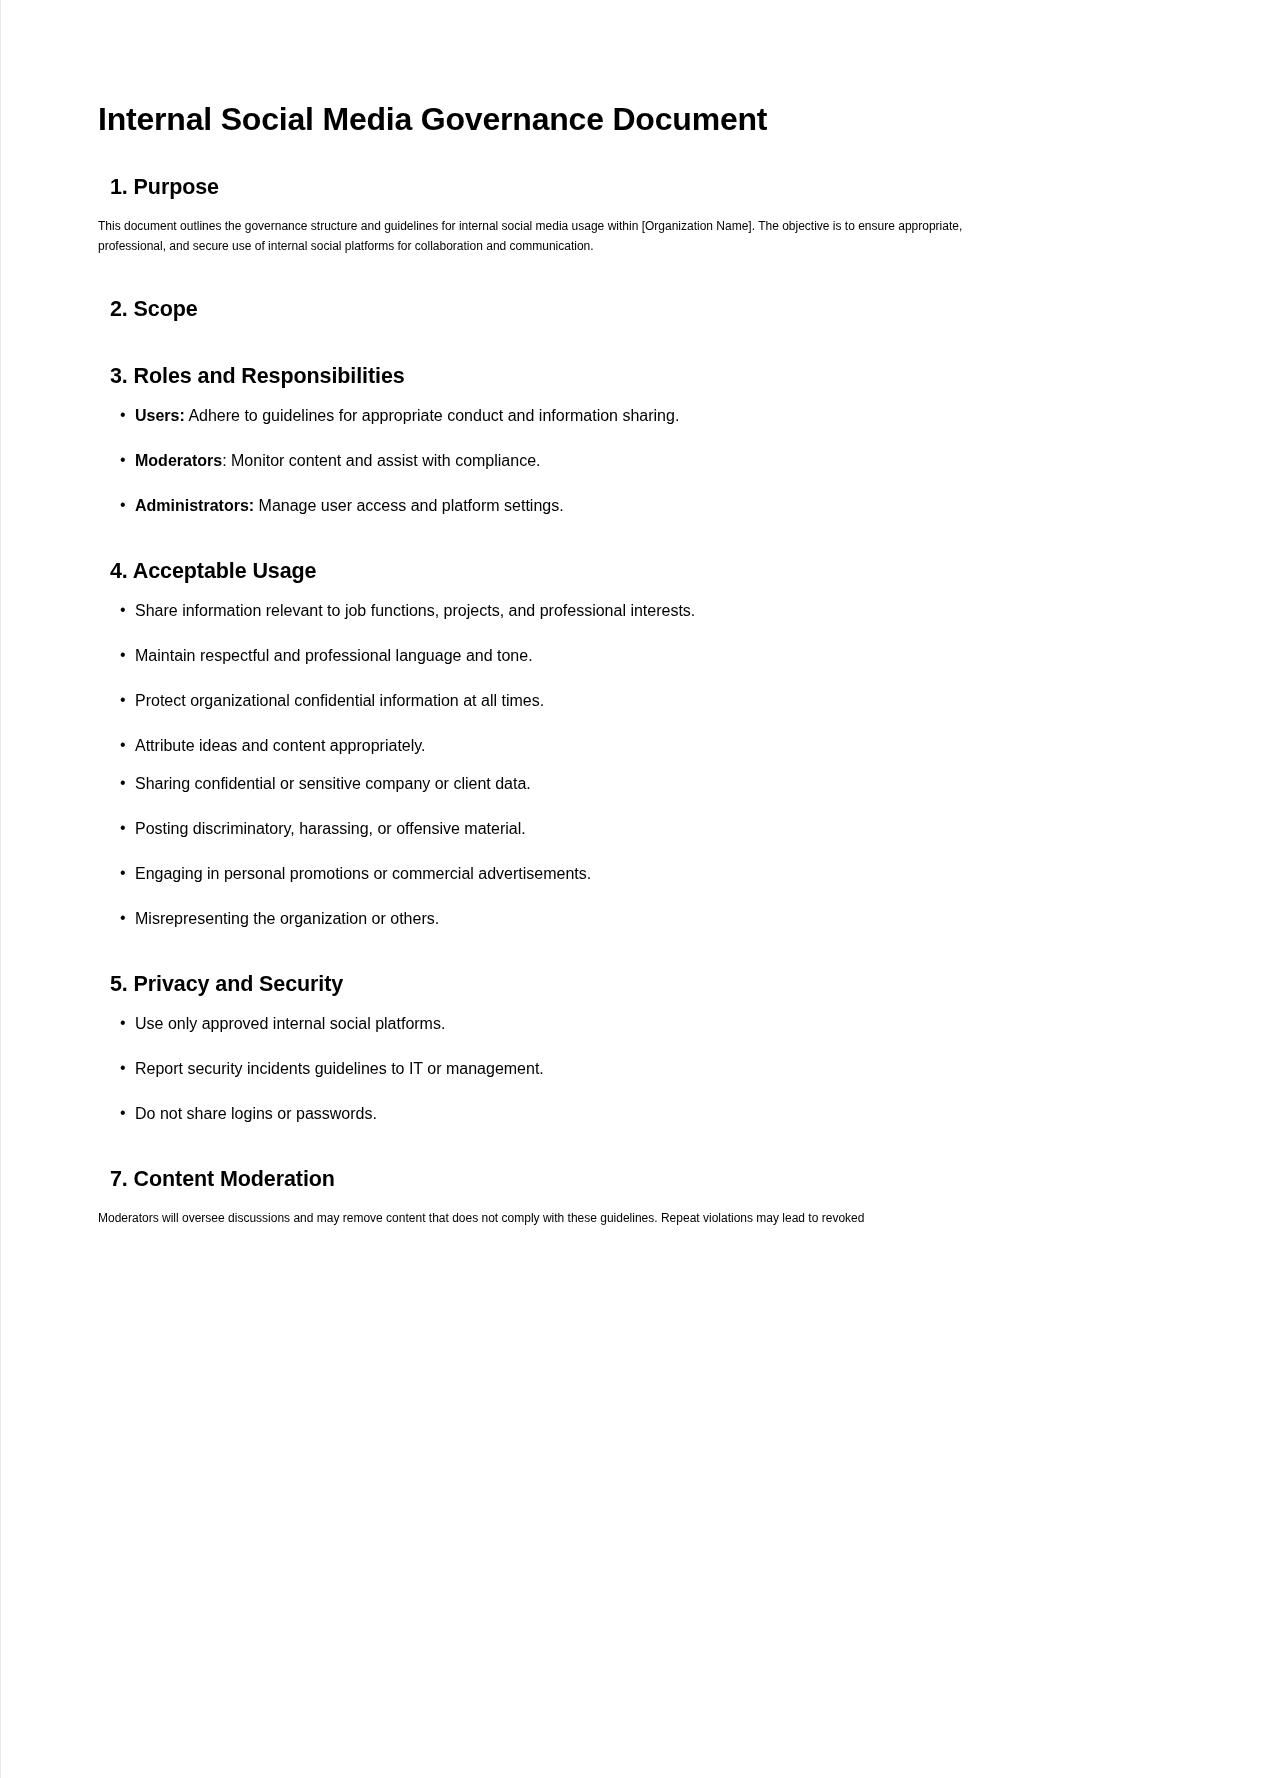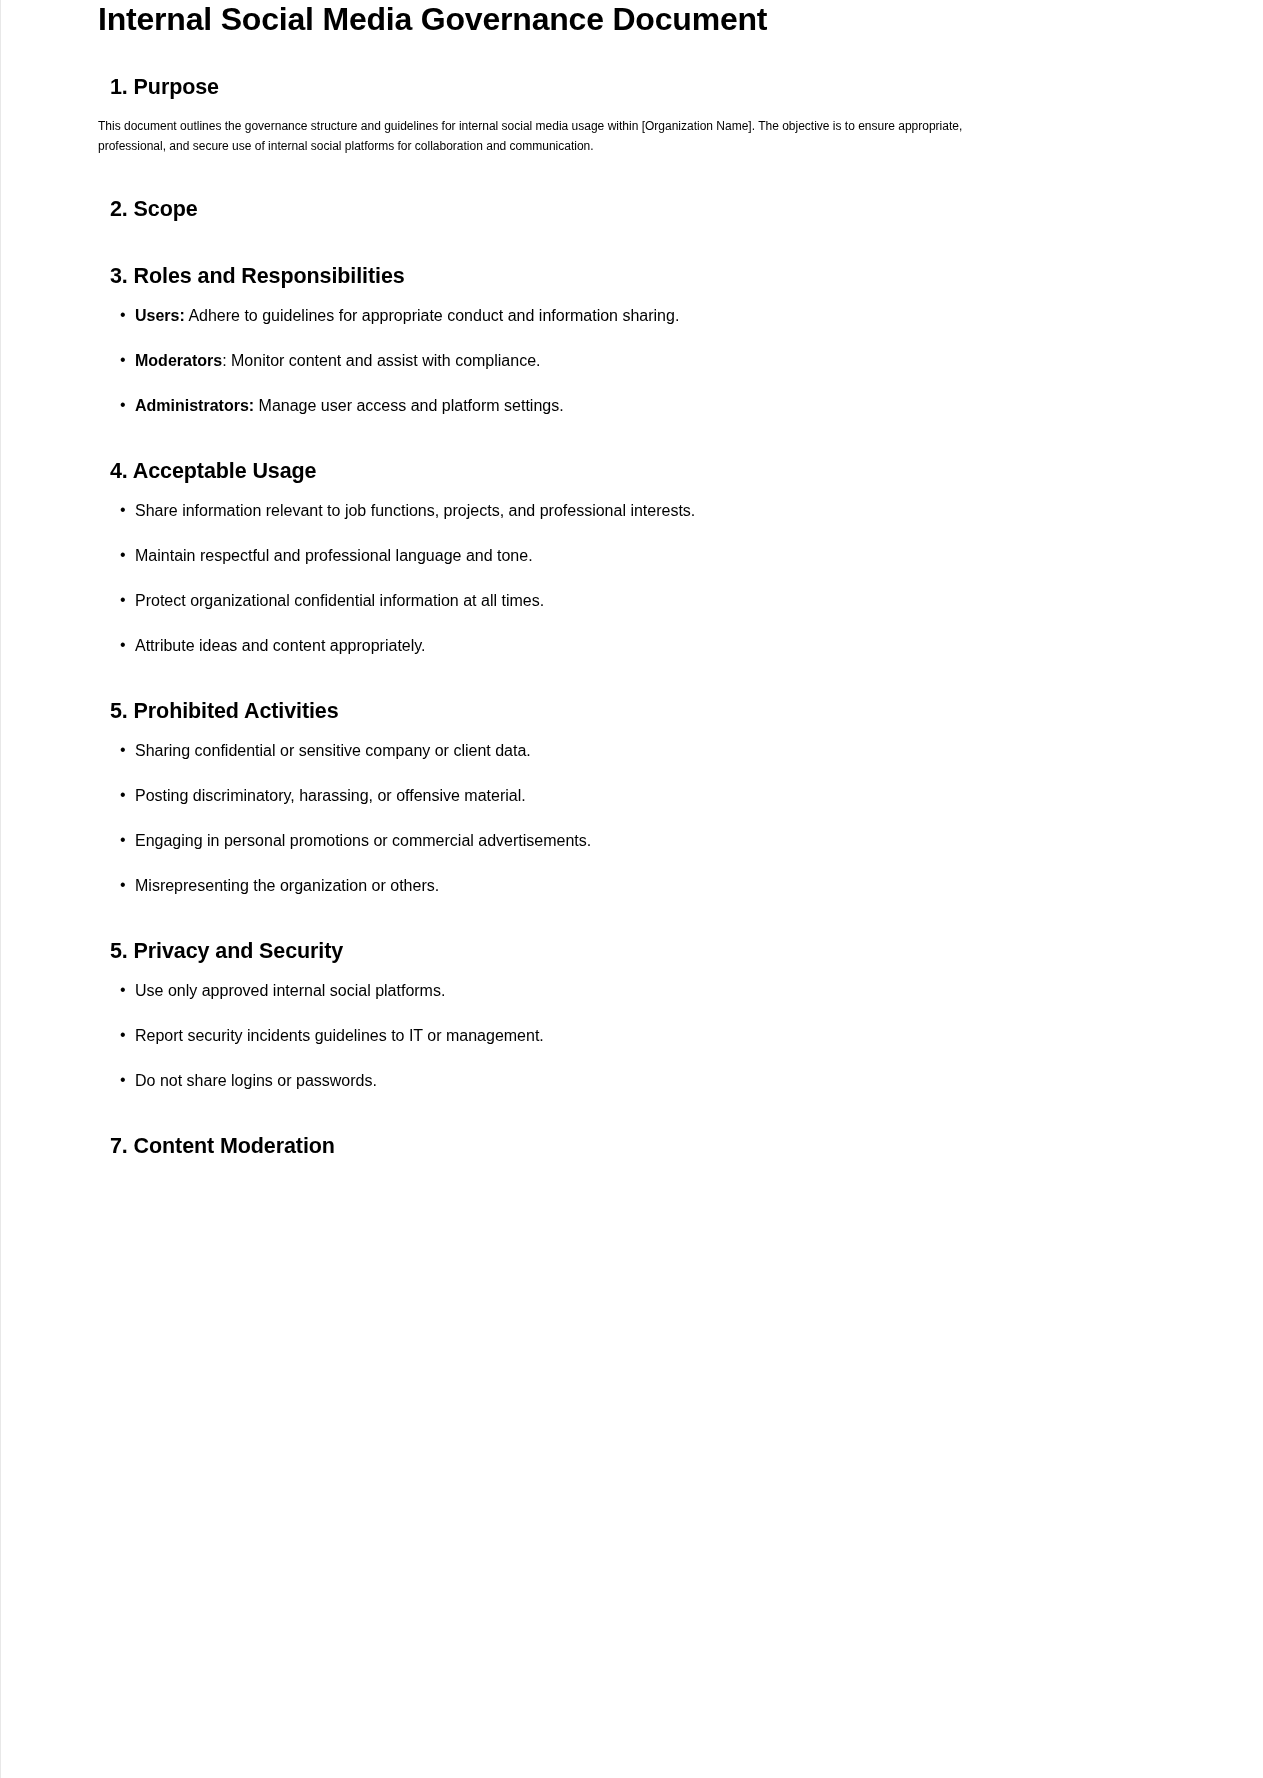--- a/index.html
+++ b/index.html
@@ -34,20 +34,21 @@
     left: 98px;
     top: 0;
     width: 1115px;
   }
   .doc-title {
     font-size: 32px;
     font-weight: bold;
     line-height: 1.2;
     letter-spacing: -0.2px;
     margin: 0;
+    padding-top: 100px;
     font-stretch: condensed;
   }
   .section-heading {
     font-size: 21.5px;
     font-weight: bold;
     line-height: 1.25;
     margin: 12px;
     letter-spacing: -0.1px;
     font-stretch: condensed;
   }
@@ -138,21 +139,20 @@
       <li>
         <span class="bullet-marker">•</span>
         <span>Protect organizational confidential information at all times.</span>
       </li>
       <li>
         <span class="bullet-marker">•</span>
         <span>Attribute ideas and content appropriately.</span>
       </li>
     </ul>
 
-    <h2 class="section-heading h-gap">5. Prohibited Activities</h2>
     <ul class="bullets">
       <li>
         <span class="bullet-marker">•</span>
         <span>Sharing confidential or sensitive company or client data.</span>
       </li>
       <li>
         <span class="bullet-marker">•</span>
         <span>Posting discriminatory, harassing, or offensive material.</span>
       </li>
       <li>
@@ -175,15 +175,16 @@
         <span class="bullet-marker">•</span>
         <span>Report security incidents guidelines to IT or management.</span>
       </li>
       <li>
         <span class="bullet-marker">•</span>
         <span>Do not share logins or passwords.</span>
       </li>
     </ul>
 
     <h2 class="section-heading h-gap">7. Content Moderation</h2>
+    <p class="para para-wide">Moderators will oversee discussions and may remove content that does not comply with these guidelines. Repeat violations may lead to revoked</p>
 
   </div>
 </div>
 
 </body></html>

